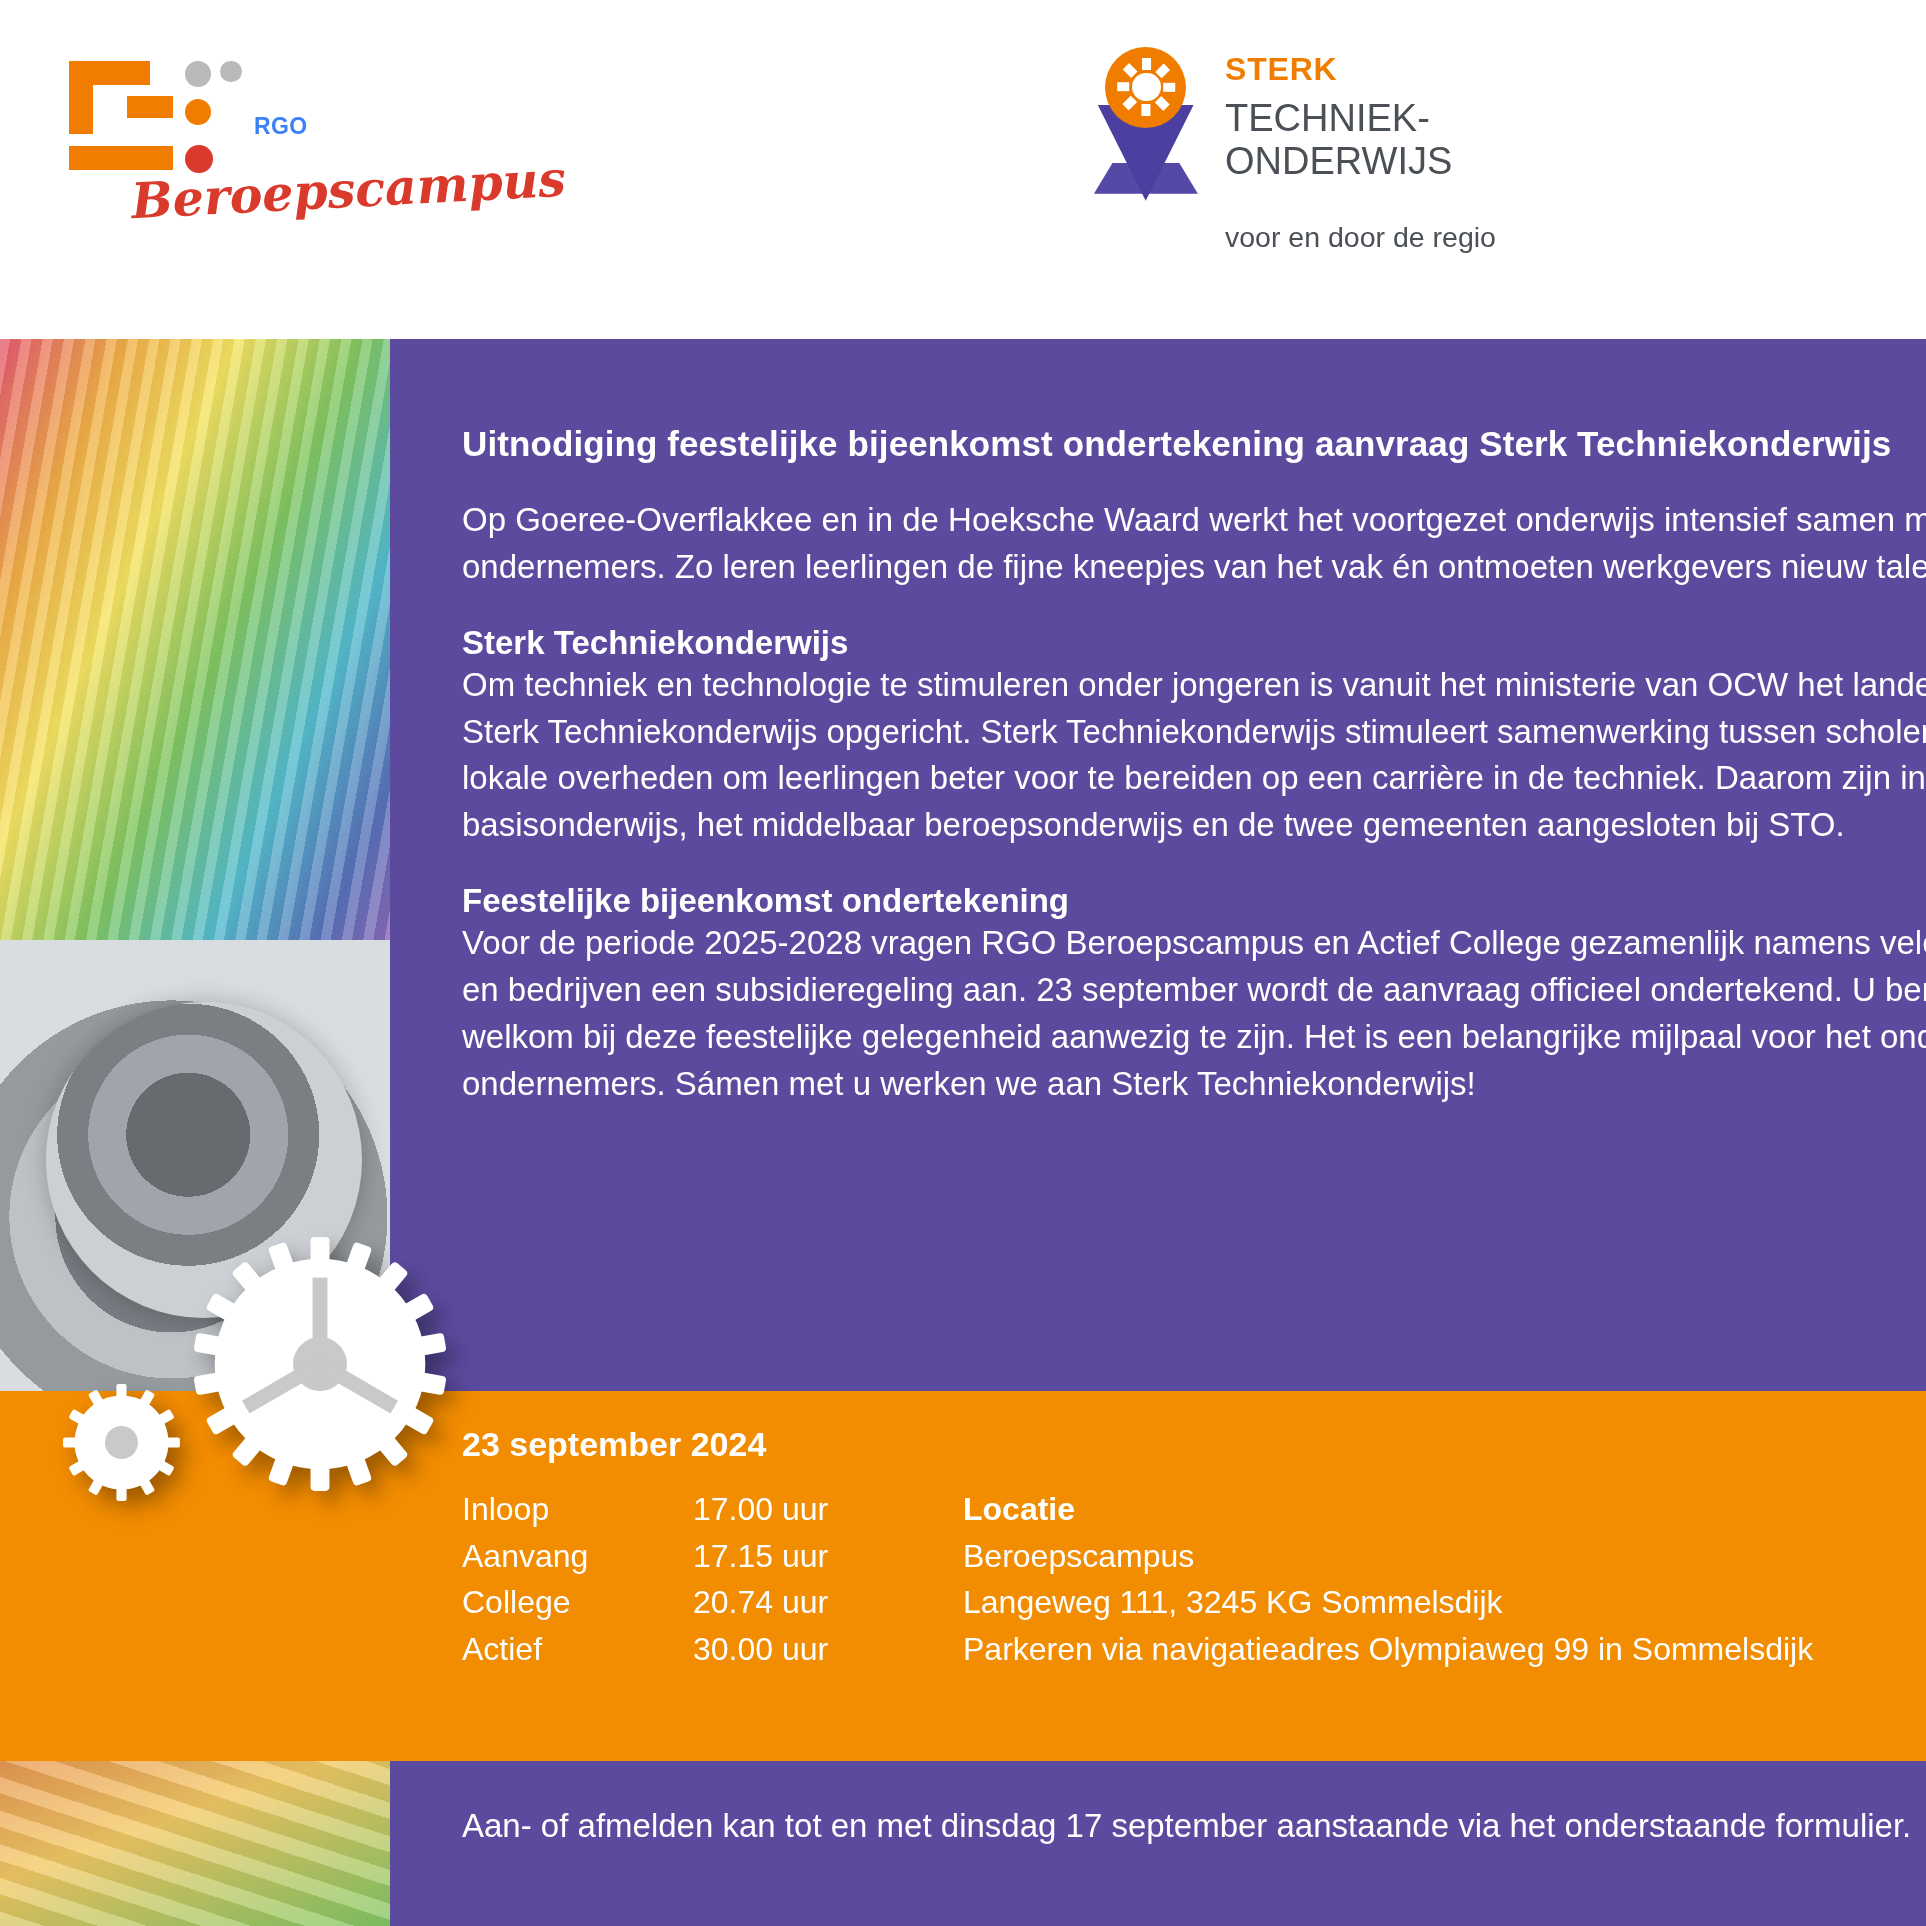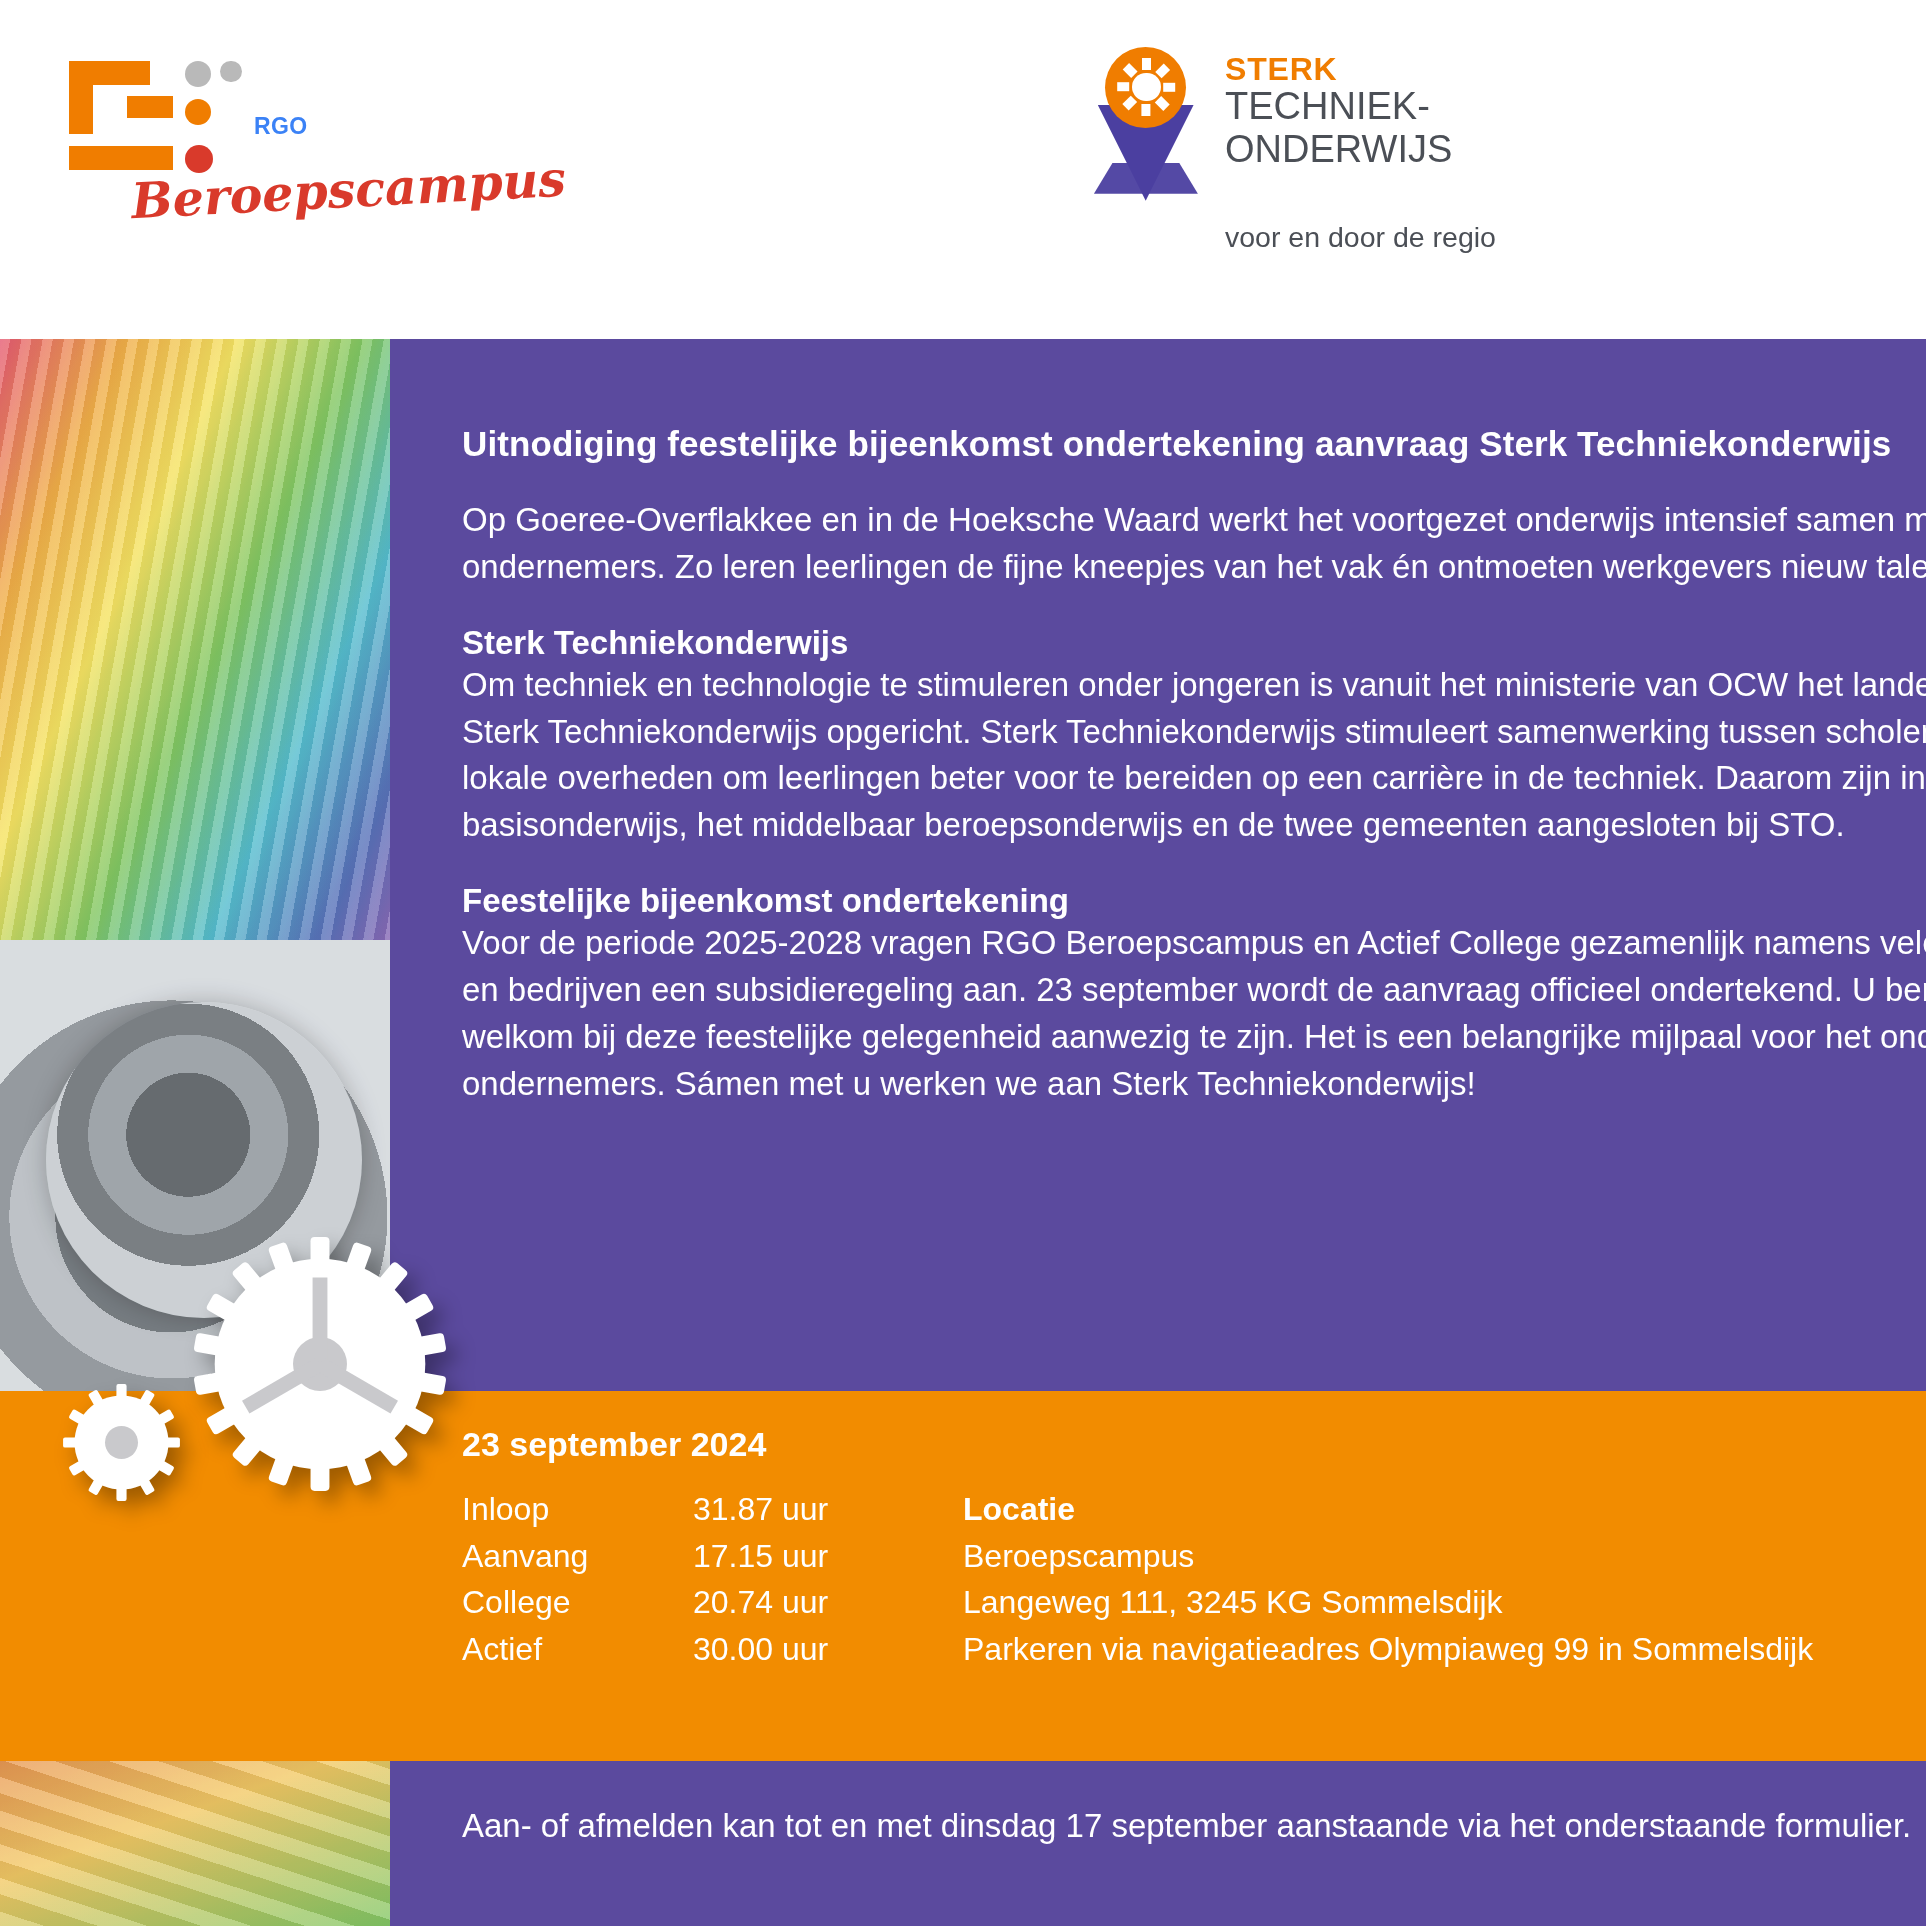--- a/index.html
+++ b/index.html
@@ -77,21 +77,21 @@
   .sto-pin .pin-tail {
     position:absolute; left:7.7px; top:58px; width:96px; height:96px;
     background:#4b3fa0; clip-path: polygon(0% 0%, 100% 0%, 50% 100%);
   }
   .sto-pin .pin-shadow {
     position:absolute; left:3.9px; top:116px; width:104px; height:31px;
     background:#4b3fa0; clip-path: polygon(18% 0%, 82% 0%, 100% 100%, 0% 100%);
     opacity:.95;
   }
   .sto-word-sterk { position:absolute; left:162px; top:11.6px; font-size:32px; font-weight:700; color:#f07d00; letter-spacing:0.8px; }
-  .sto-word-tech { position:absolute; left:162px; top:46px; font-size:38px; color:#4b4f56; line-height:1.12; }
+  .sto-word-tech { position:absolute; left:162px; top:58px; font-size:38px; color:#4b4f56; line-height:1.12; }
   .sto-tagline { position:absolute; left:162px; top:169px; font-size:28.5px; color:#4b4f56;margin-top:13px; }
 
   
   #purple-panel {
     position:absolute; left:390px; top:339px; width:1849px; height:1957px;
     background:#5b4a9e; z-index:3;
   }
   #content {
     position:absolute; left:462px; top:424px; width:1745px; z-index:6;
     color:#ffffff;
@@ -181,21 +181,21 @@
 
   <div class="p-sub">Feestelijke bijeenkomst ondertekening</div>
   <div class="p-body">Voor de periode 2025-2028 vragen RGO Beroepscampus en Actief College gezamenlijk namens vele onderwijspartijen en bedrijven een subsidieregeling aan. 23 september wordt de aanvraag officieel ondertekend. U bent van harte welkom bij deze feestelijke gelegenheid aanwezig te zijn. Het is een belangrijke mijlpaal voor het onderwijs en lokale ondernemers. Sámen met u werken we aan Sterk Techniekonderwijs!</div>
 </div>
 
 <div id="orange-band"></div>
 <div id="orange-inner">
   <div class="o-date">23 september 2024</div>
   <div class="o-grid">
     <div>Inloop</div>
-    <div>31.87 uur</div>
+    <div>17.00 uur</div>
     <div class="o-loc-head">Locatie</div>
 
     <div>Aanvang</div>
     <div>17.15 uur</div>
     <div>Beroepscampus</div>
 
     <div>College</div>
     <div>20.74 uur</div>
     <div>Langeweg 111, 3245 KG Sommelsdijk</div>
 

